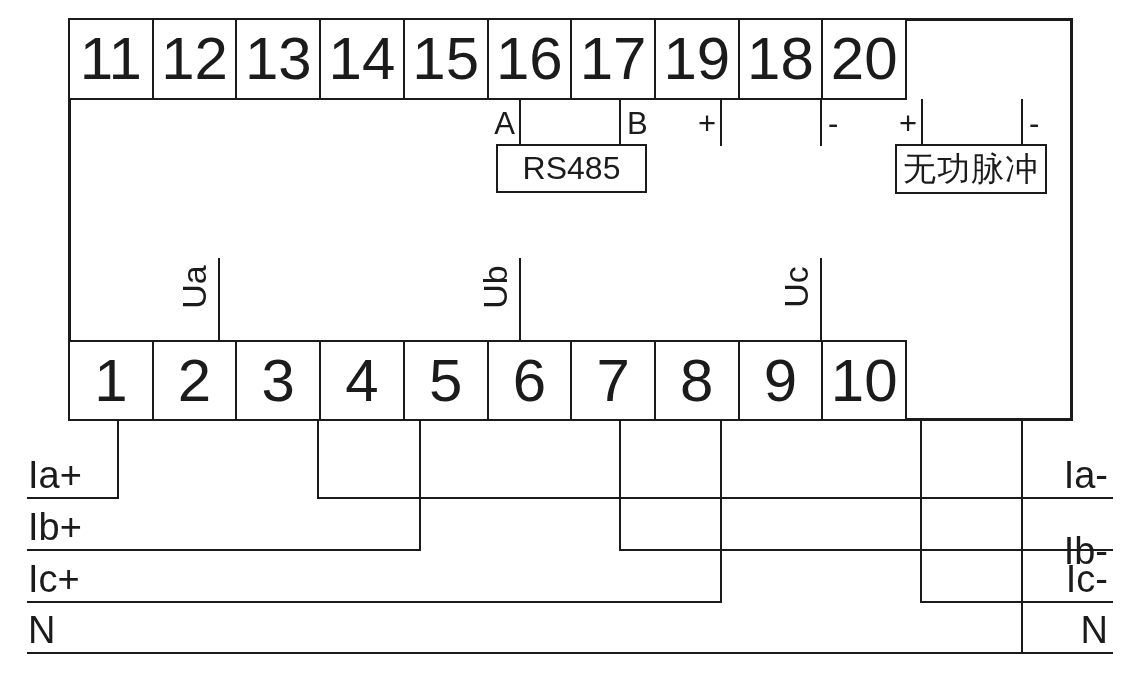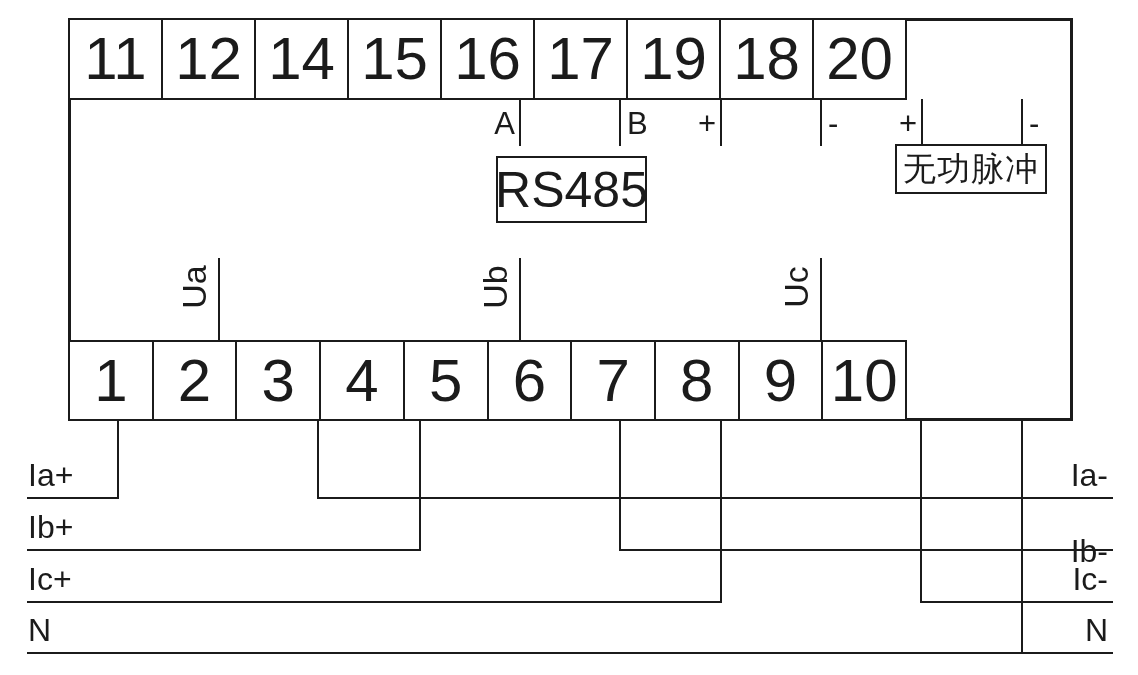--- a/index.html
+++ b/index.html
@@ -13,40 +13,41 @@
     border:3px solid #1b1b1b;box-sizing:border-box;}
   .strip{position:absolute;left:68px;width:839px;display:flex;
     border:2px solid #1b1b1b;box-sizing:border-box;background:#ffffff;}
   .strip-top{top:18px;height:82px;}
   .strip-bottom{top:340px;height:81px;}
   .cell{flex:1;display:flex;align-items:center;justify-content:center;
     font-size:60px;line-height:1;border-right:2px solid #1b1b1b;box-sizing:border-box;}
   .cell:last-child{border-right:none;}
   .labelbox{position:absolute;border:2px solid #1b1b1b;box-sizing:border-box;
     display:flex;align-items:center;justify-content:center;background:#ffffff;}
-  .box-rs485{left:496px;top:144px;width:151px;height:67px;font-size:50px;margin-top:12px;}
+  .box-rs485{left:496px;top:144px;width:151px;height:49px;font-size:32px;}
   .box-pulse{top:144px;width:152px;height:50px;font-size:33px;letter-spacing:1px;}
   .pin-lbl{position:absolute;top:107px;width:50px;font-size:31px;line-height:34px;}
   .pin-lbl.r{text-align:right;}
   .vt-lbl{position:absolute;width:70px;height:36px;display:flex;align-items:center;
     justify-content:center;font-size:34px;transform:rotate(-90deg);}
-  .side-lbl{position:absolute;font-size:32px;line-height:40px;}
+  .side-lbl{position:absolute;font-size:38px;line-height:40px;}
   .side-lbl.right{width:100px;text-align:right;left:1008px;}
   .side-lbl.left{left:28px;}
 </style>
 </head>
 <body>
 
 <div id="stage">
 
   <div class="outline"></div>
 
   <div class="strip strip-top">
     <div class="cell">11</div>
     <div class="cell">12</div>
+    <div class="cell">13</div>
     <div class="cell">14</div>
     <div class="cell">15</div>
     <div class="cell">16</div>
     <div class="cell">17</div>
     <div class="cell">19</div>
     <div class="cell">18</div>
     <div class="cell">20</div>
   </div>
 
   <div class="strip strip-bottom">

